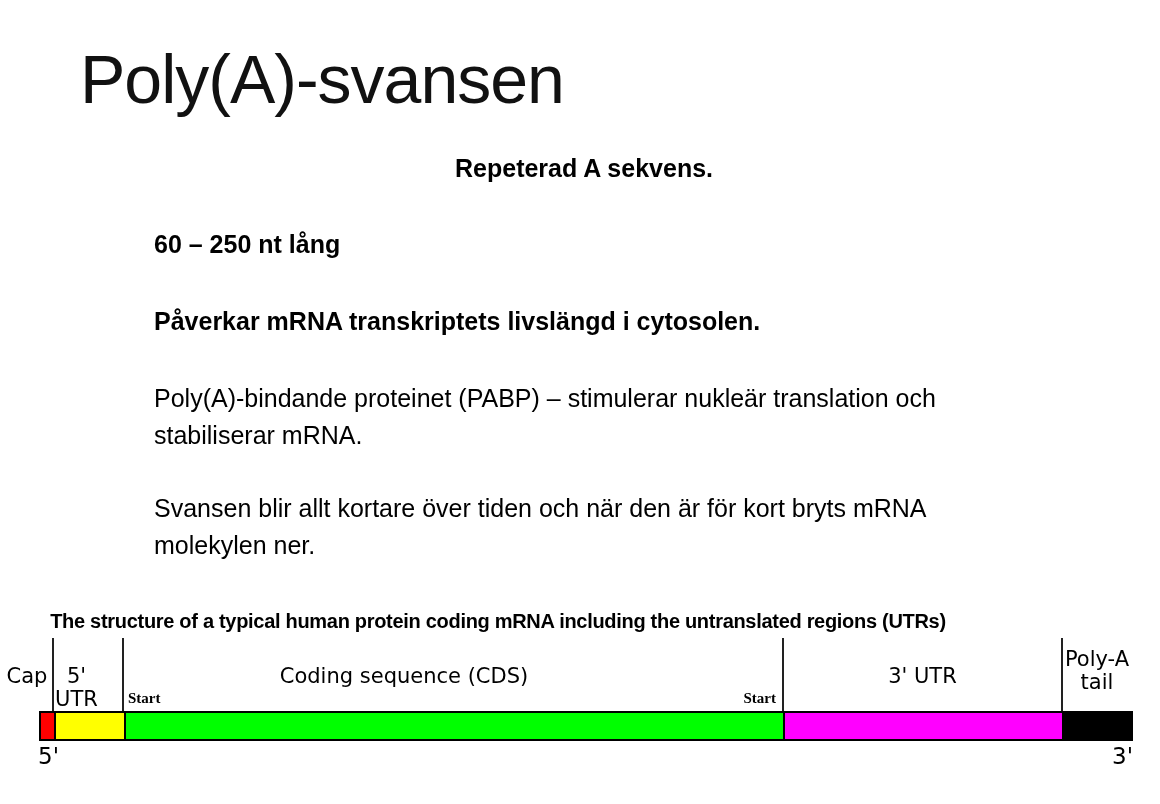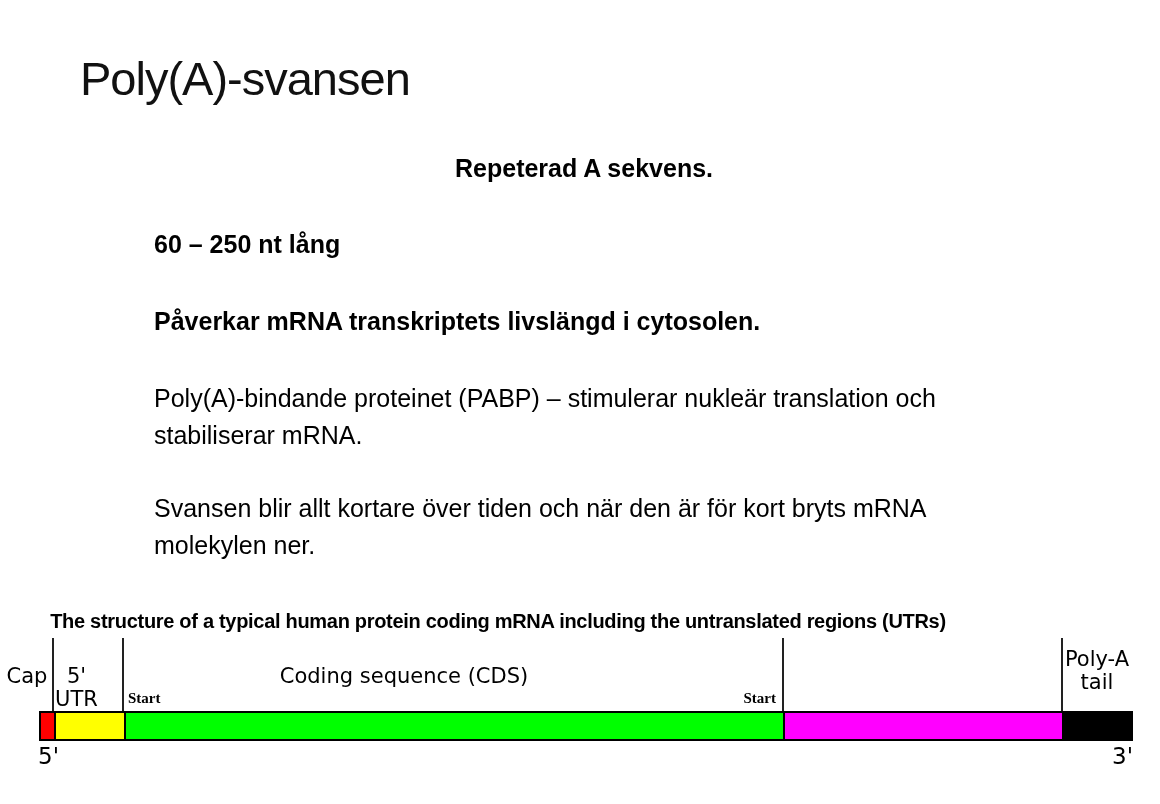--- a/index.html
+++ b/index.html
@@ -10,21 +10,21 @@
     position: relative;
     overflow: hidden;
     font-family: "Liberation Sans", sans-serif;
     color: #000;
   }
 
   
   .slide-title {
     position: absolute; left: 80px; top: 46px;
     margin: 0;
-    font-size: 47px; font-weight: 400; letter-spacing: -1px;
+    font-size: 68px; font-weight: 400; letter-spacing: -1px;
     line-height: 66px;
     color: #111;
   }
   .para {
     position: absolute; left: 154px;
     margin: 0; width: 860px;
     font-size: 25px; line-height: 37px;
     color: #000;
   }
   .para.bold { font-weight: 700; }
@@ -118,20 +118,21 @@
     <div class="dg-title">The structure of a typical human protein coding mRNA including the untranslated regions (UTRs)</div>
 
     <div class="vline vl1"></div>
     <div class="vline vl2"></div>
     <div class="vline vl3"></div>
     <div class="vline vl4"></div>
 
     <div class="dg-label lbl-cap">Cap</div>
     <div class="dg-label lbl-utr5">5' UTR</div>
     <div class="dg-label lbl-cds">Coding sequence (CDS)</div>
+    <div class="dg-label lbl-utr3">3' UTR</div>
     <div class="dg-label lbl-polya">
       <div>Poly-A</div>
       <div>tail</div>
     </div>
 
     <div class="marker mk-start">Start</div>
     <div class="marker mk-stop">Start</div>
 
     <div class="bar">
       <div class="seg seg-cap" style="background: rgb(255, 0, 0);"></div>

